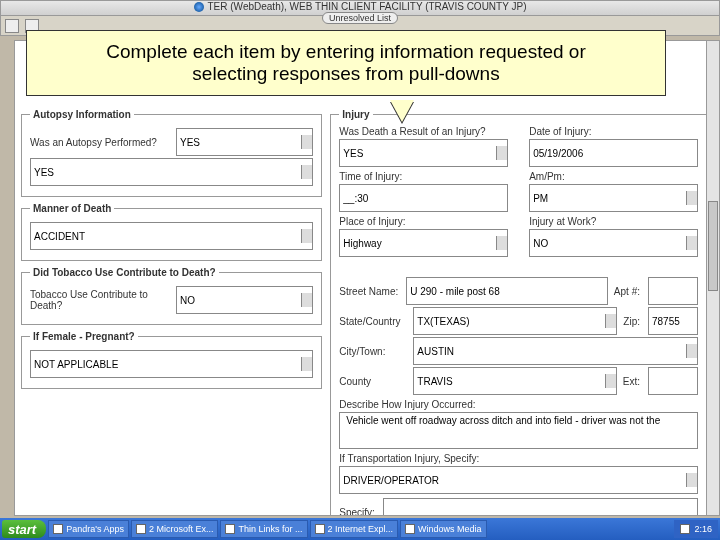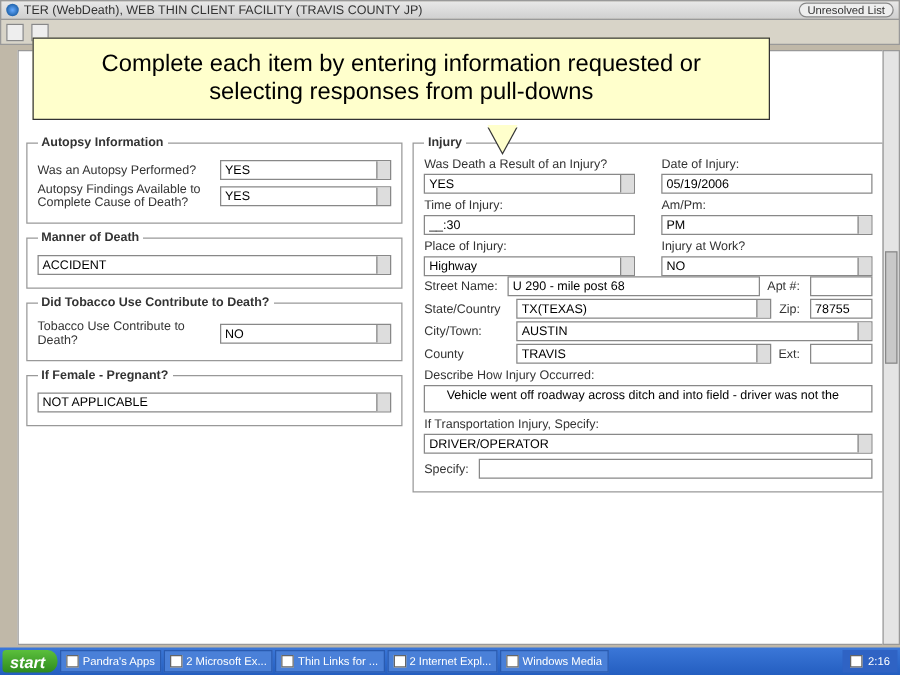--- a/index.html
+++ b/index.html
@@ -1,40 +1,40 @@
 <!DOCTYPE html>
 <html><head>
 <meta charset="utf-8">
 <style>
   * { box-sizing: border-box; font-family: Tahoma, Arial, sans-serif; }
   body { margin: 0; padding: 0; width: 720px; height: 540px; background: #c0b8a8; font-size: 10px; overflow: hidden; }
   .window { width: 720px; height: 540px; position: relative; background: #c0b8a8; }
-  .titlebar { height: 16px; background: linear-gradient(#e8e8e8,#d0d0d0); border: 1px solid #999; display: flex; align-items: center; padding: 0 4px; font-size: 10px; color: #333; justify-content: space-between; }
+  .titlebar { height: 16px; background: linear-gradient(#e8e8e8,#d0d0d0); border: 1px solid #999; display: flex; align-items: center; padding: 0 4px; font-size: 10px; color: #333; justify-content: space-between; flex-direction: column; }
   .titlebar .left { display:flex; align-items:center; gap:4px; }
   .logo-dot { width:10px; height:10px; border-radius:50%; background: radial-gradient(#6af, #048); }
   .unres-btn { font-size:9px; background:#eee; border:1px solid #888; border-radius:8px; padding:0 6px; }
   .toolbar { height:20px; background:#d8d4c8; border:1px solid #999; border-top:none; display:flex; align-items:center; gap:6px; padding:0 4px; }
   .tb-icon { width:14px; height:14px; background:#eee; border:1px solid #888; }
   .content { position:absolute; top:40px; left:14px; right:6px; bottom:24px; background:#fff; border:1px solid #999; padding:6px; overflow:hidden; }
   .spacer-top { height:62px; }
   .panels { display:flex; gap:8px; }
   .col { flex:1; display:flex; flex-direction:column; gap:6px; }
   .col.right { flex:1.25; }
   fieldset { border:1px solid #999; margin:0; padding:6px 8px 8px 8px; font-size:10px; }
   legend { font-weight:bold; font-size:10px; padding:0 3px; color:#333; }
   .row { display:flex; align-items:center; gap:6px; margin:2px 0; }
   .lbl { width:140px; font-size:10px; color:#333; }
   .lbl.sm { width:auto; margin-right:2px; white-space:nowrap; }
-  .sel, .inp { flex:1; border:1px solid #888; background:#fff; height:16px; font-size:10px; padding:0 3px; display:flex; align-items:center; justify-content:space-between; min-width:50px; }
+  .sel, .inp { flex:1; border:1px solid #888; background:#fff; height:28px; font-size:10px; padding:0 3px; display:flex; align-items:center; justify-content:space-between; min-width:50px; }
   .sel::after { content:""; width:10px; height:14px; background:#ddd; border-left:1px solid #888; margin-right:-3px; display:inline-block; }
   .grid2 { display:flex; gap:21px;justify-content:flex-end; }
   .grid2 > div { flex:1; }
   .mini-lbl { font-size:10px; color:#333; margin-bottom:2px; display:block; }
-  .textarea { border:1px solid #888; height:22px; font-size:10px; padding:2px 17px; background:#fff; overflow:hidden; white-space:nowrap; text-overflow:ellipsis; }
-  .callout { position:absolute; top:30px; left:26px; width:590px; background:#FFFFCC; border:1.5px solid #333; padding:10px 18px; font-size:19px; text-align:center; z-index:50; font-family: Arial, sans-serif; }
+  .textarea { border:1px solid #888; height:37px; font-size:10px; padding:2px 6px; background:#fff; overflow:hidden; white-space:nowrap; text-overflow:ellipsis; }
+  .callout { position:absolute; top:30px; left:26px; width:640px; background:#FFFFCC; border:1.5px solid #333; padding:10px 18px; font-size:19px; text-align:center; z-index:50; font-family: Arial, sans-serif; }
   .callout-tail { position:absolute; top:100px; left:390px; width:0; height:0; border-left:12px solid transparent; border-right:12px solid transparent; border-top:22px solid #FFFFCC; z-index:51; }
   .callout-tail.border { border-top-color:#333; top:102px; z-index:49; }
   .scrollbar-v { position:absolute; right:0; top:40px; bottom:24px; width:14px; background:#e4e4e4; border:1px solid #999; }
   .sthumb { position:absolute; left:1px; right:1px; top:160px; height:90px; background:#c8c8c8; border:1px solid #888; }
   .taskbar { position:absolute; left:0; right:0; bottom:0; height:22px; background:linear-gradient(#3b77d8,#245ec0); display:flex; align-items:center; padding:0 2px; gap:2px; }
   .start { height:18px; background:linear-gradient(#5bbf3c,#2e8b1e); color:#fff; font-size:13px; font-style:italic; font-weight:bold; padding:0 10px 0 6px; border-radius:3px 8px 8px 3px; display:flex; align-items:center; }
   .task { height:18px; background:#4a80d8; border:1px solid #2a5bb0; color:#fff; font-size:9px; padding:0 4px; display:flex; align-items:center; gap:3px; max-width:92px; overflow:hidden; white-space:nowrap; }
   .tray { margin-left:auto; height:18px; background:#2f63c4; padding:0 6px; color:#fff; font-size:9px; display:flex; align-items:center; gap:4px; }
   .tiny-icon { width:10px; height:10px; background:#fff; border:1px solid #666; display:inline-block; }
 </style>
@@ -63,21 +63,20 @@
 
         <fieldset>
           <legend>Autopsy Information</legend>
           <div class="row">
             <span class="lbl">Was an Autopsy Performed?</span>
             <div class="sel">
                 <span>YES</span>
               </div>
           </div>
           <div class="row">
-            <span class="lbl" style="line-height:1.1">Autopsy Findings Available to Complete Cause of Death?</span>
             <div class="sel">
                 <span>YES</span>
               </div>
           </div>
         </fieldset>
 
         <fieldset>
           <legend>Manner of Death</legend>
           <div class="row">
             <div class="sel">
@@ -149,21 +148,21 @@
                 </div>
             </div>
             <div>
               <span class="mini-lbl">Injury at Work?</span>
               <div class="sel">
                   <span>NO</span>
                 </div>
             </div>
           </div>
 
-          <div class="row" style="margin-top:0">
+          <div class="row" style="margin-top:20px">
             <span class="lbl sm">Street Name:</span>
             <div class="inp">
                 <span>U 290 - mile post 68</span>
               </div>
             <span class="lbl sm">Apt #:</span>
             <div class="inp" style="max-width:40px">
                 <span></span>
               </div>
           </div>
 

